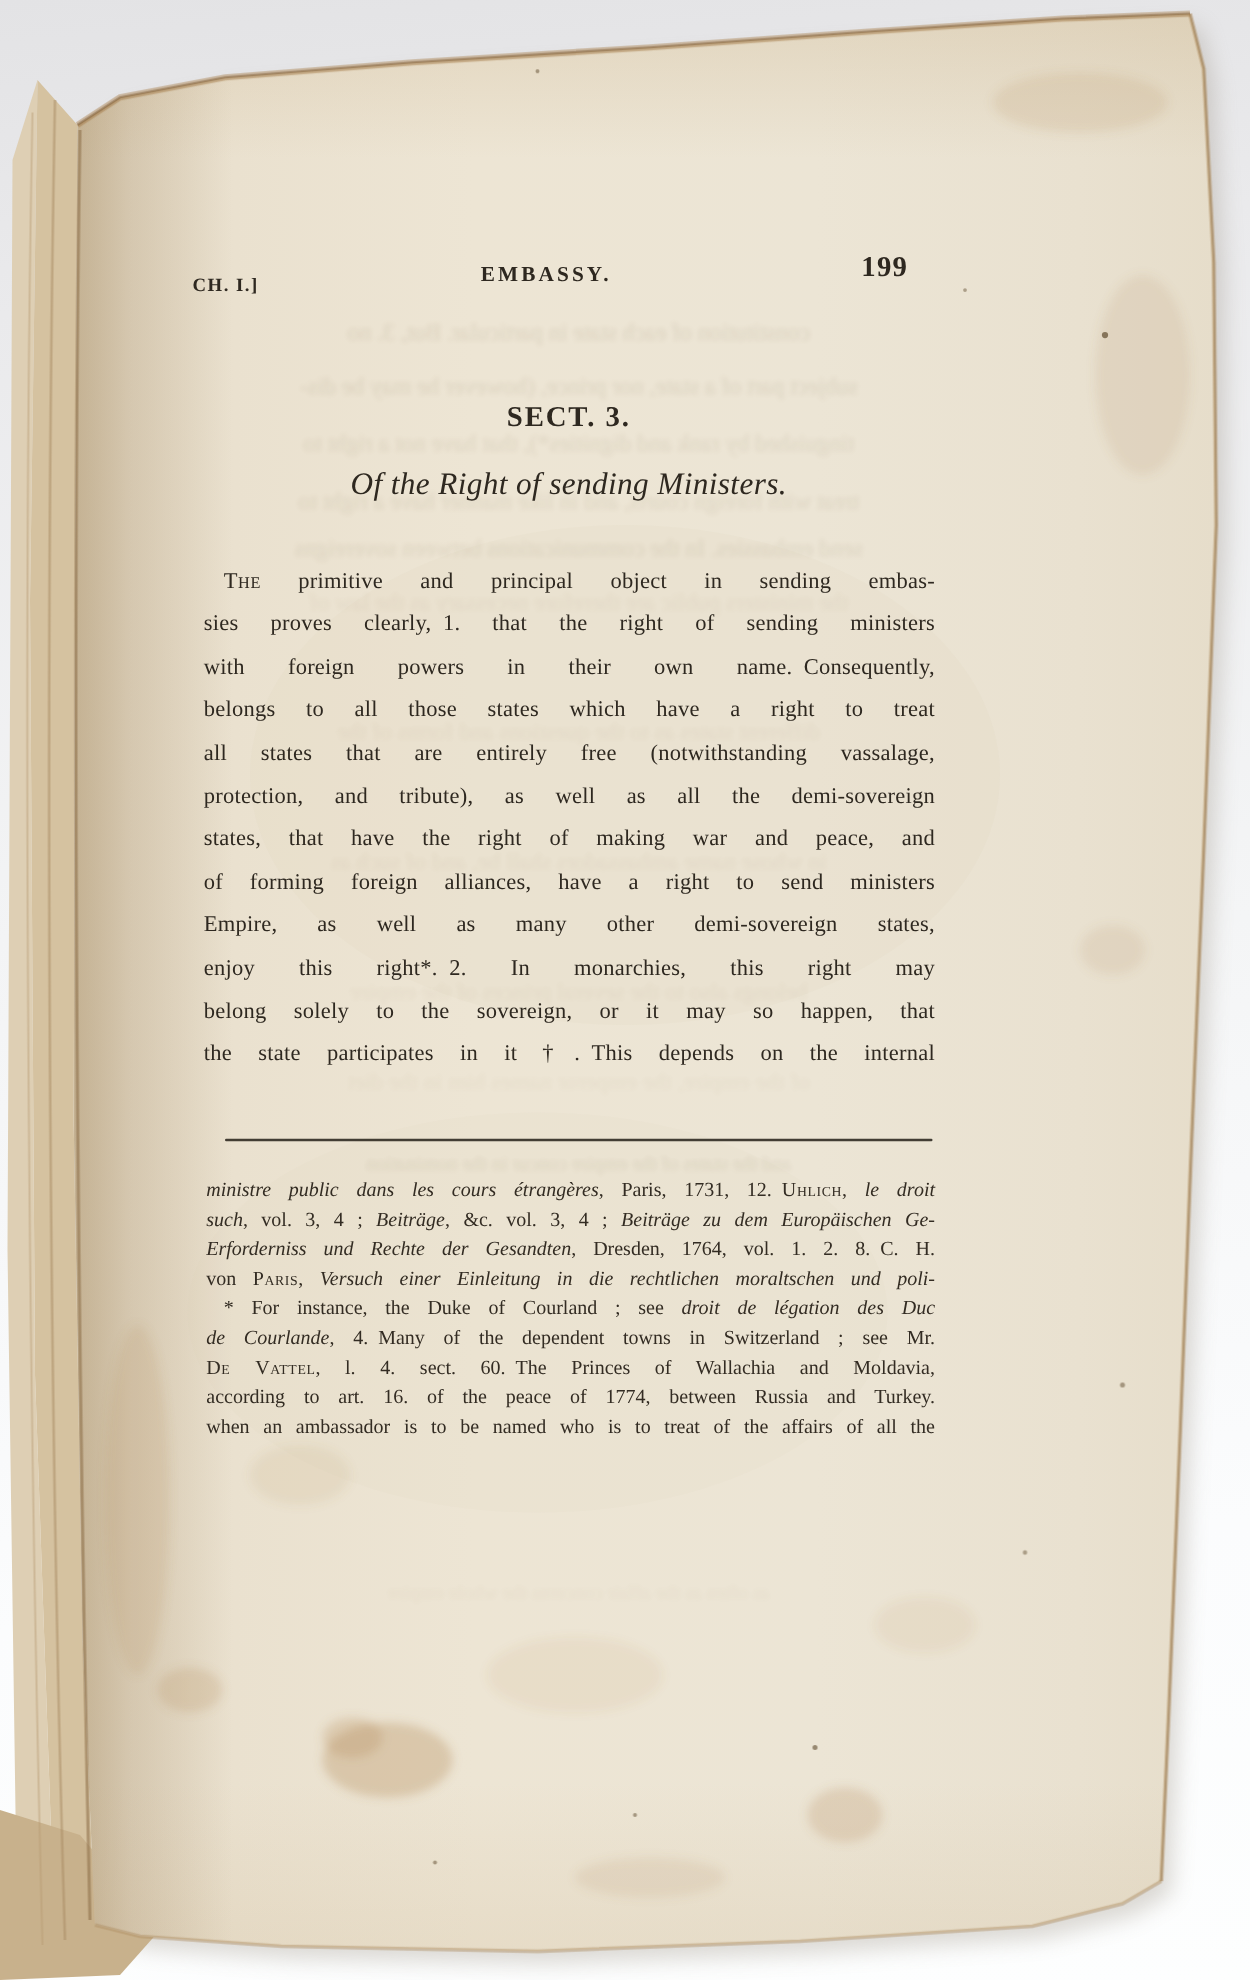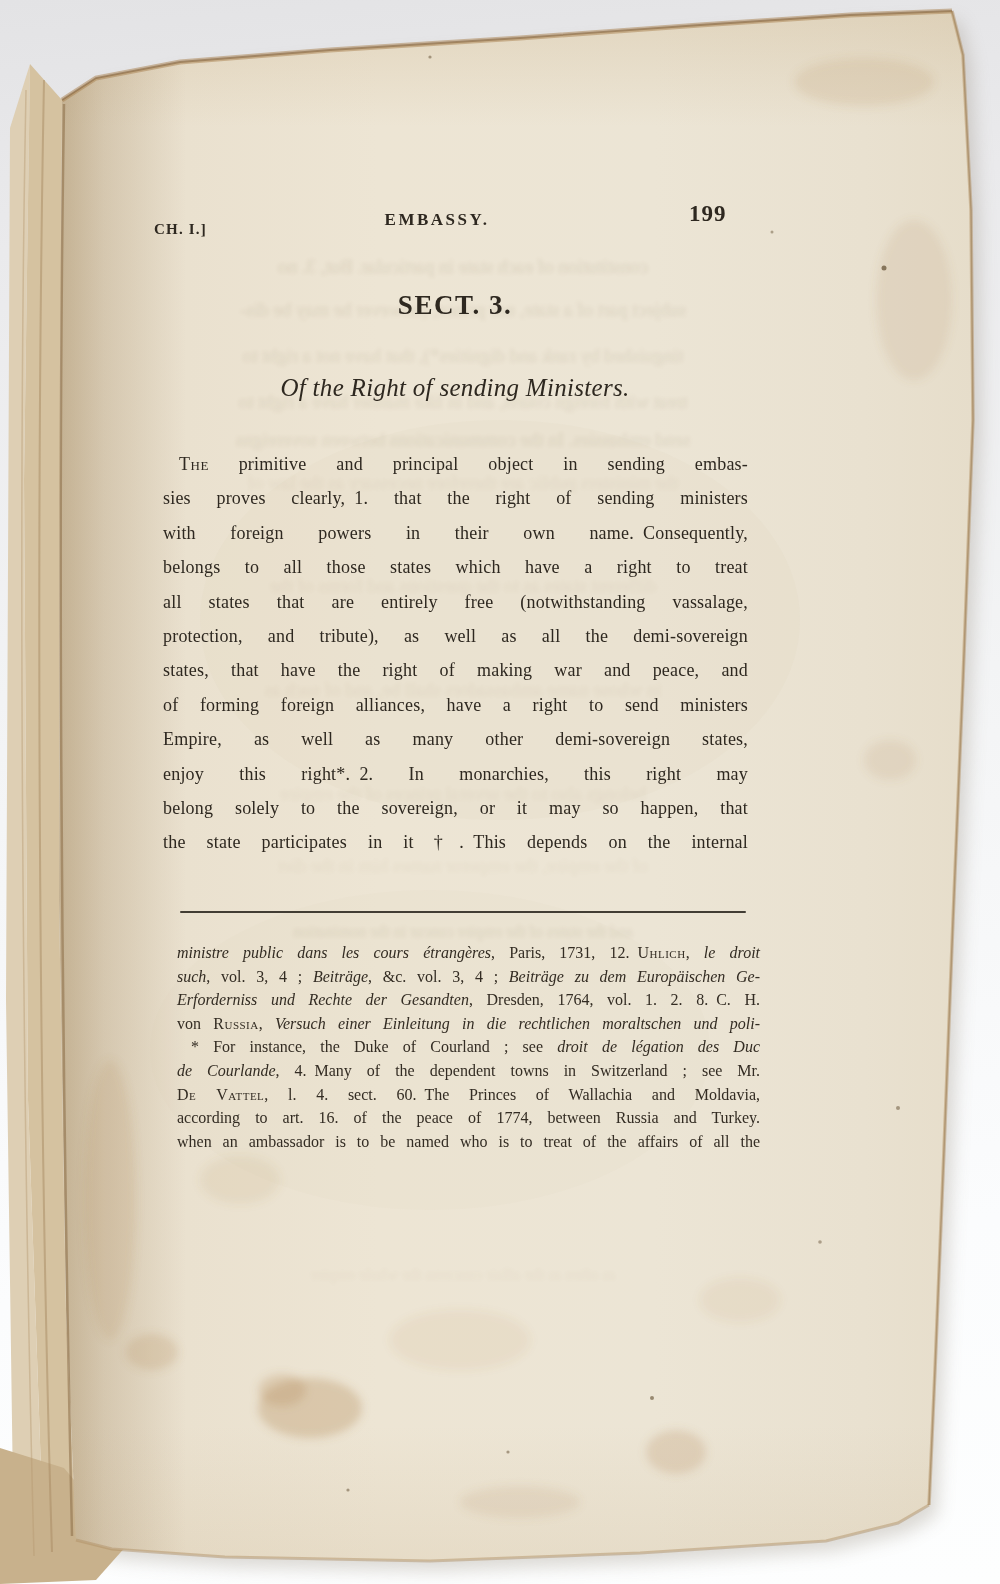--- a/index.html
+++ b/index.html
@@ -8,30 +8,30 @@
   .scene{position:relative;width:1000px;height:1584px;
          background:linear-gradient(175deg,#e3e3e5 0%,#eaeaec 15%,#f3f4f5 45%,#fbfcfd 78%,#fdfefe 100%);
          overflow:hidden;}
   .book{position:absolute;left:0;top:0;}
   
   .content{position:absolute;left:0;top:0;width:1000px;height:1584px;color:#2e2820;}
   .hdr-ch{position:absolute;left:154px;top:221px;font-size:15px;font-weight:700;letter-spacing:1.2px;}
   .hdr-title{position:absolute;left:437px;top:210px;transform:translateX(-50%);
              font-size:17px;font-weight:700;letter-spacing:2.5px;white-space:nowrap;}
   .hdr-num{position:absolute;left:689px;top:201px;font-size:23px;font-weight:700;letter-spacing:1px;}
-  .sect{position:absolute;left:455px;top:290px;transform:translateX(-50%);
-        font-size:27px;font-weight:700;letter-spacing:1.5px;white-space:nowrap;}
+  .sect{position:absolute;left:455px;top:321px;transform:translateX(-50%);
+        font-size:23px;font-weight:700;letter-spacing:1.5px;white-space:nowrap;}
   .sect-title{position:absolute;left:455px;top:374px;transform:translateX(-50%);
         font-size:25px;font-style:italic;white-space:nowrap;letter-spacing:.3px;}
   .body-block{position:absolute;left:163px;top:447px;width:585px;
         font-size:18px;line-height:34.4px;letter-spacing:.2px;font-family:Liberation Serif, serif;}
   .rule{position:absolute;left:180px;top:911px;width:566px;height:2px;
         background:#2a251e;opacity:.88;border-radius:1px;}
   .fn-block{position:absolute;left:165px;top:941px;width:583px;
-        font-size:16px;line-height:23.6px;color:#332c23;margin-left:12px;}
+        font-size:16px;line-height:23.6px;color:#332c23;}
   .tline{text-align:justify;text-align-last:justify;}
   .nojust{text-align-last:left;}
   .it{font-style:italic;}
   .sc{font-variant:small-caps;letter-spacing:.5px;}
   
   .ghost{position:absolute;left:178px;width:570px;font-size:19px;color:#7d6844;
          transform:scaleX(-1);filter:blur(2px);text-align:center;white-space:nowrap;pointer-events:none;}
   .g0{top:256px;opacity:.15}.g1{top:299px;opacity:.14}.g2{top:345px;opacity:.13}
   .g3{top:391px;opacity:.13}.g4{top:429px;opacity:.13}.g5{top:472px;opacity:.07}
   .g6{top:575px;opacity:.07}.g7{top:679px;opacity:.07}.g8{top:783px;opacity:.065}
@@ -165,21 +165,21 @@
         <div class="tline"><span>belong solely to the sovereign, or it may so happen, that</span></div>
         <div class="tline"><span>the state participates in it †. This depends on the internal</span></div>
       </div>
 
     <div class="rule"></div>
 
     <div class="fn-block" id="fn-block">
         <div class="tline"><span class="it">ministre public dans les cours étrangères</span><span>, Paris, 1731, 12. </span><span class="sc">Uhlich</span><span>, </span><span class="it">le droit</span></div>
         <div class="tline"><span class="it">such</span><span>, vol. 3, 4 ; </span><span class="it">Beiträge</span><span>, &amp;c. vol. 3, 4 ; </span><span class="it">Beiträge zu dem Europäischen Ge-</span></div>
         <div class="tline"><span class="it">Erforderniss und Rechte der Gesandten</span><span>, Dresden, 1764, vol. 1. 2. 8. C. H.</span></div>
-        <div class="tline"><span>von </span><span class="sc">Russia</span><span>, </span><span class="it">Versuch einer Einleitung in die rechtlichen moraltschen und poli-</span></div>
+        <div class="tline"><span>von </span><span class="sc">Paris</span><span>, </span><span class="it">Versuch einer Einleitung in die rechtlichen moraltschen und poli-</span></div>
         <div class="tline" style="text-indent: 14px;"><span>* For instance, the Duke of Courland ; see </span><span class="it">droit de légation des Duc</span></div>
         <div class="tline"><span class="it">de Courlande</span><span>, 4. Many of the dependent towns in Switzerland ; see Mr.</span></div>
         <div class="tline"><span class="sc">De Vattel</span><span>, l. 4. sect. 60. The Princes of Wallachia and Moldavia,</span></div>
         <div class="tline"><span>according to art. 16. of the peace of 1774, between Russia and Turkey.</span></div>
         <div class="tline"><span>when an ambassador is to be named who is to treat of the affairs of all the</span></div>
       </div>
   </div>
 </div>
 
 </body></html>

